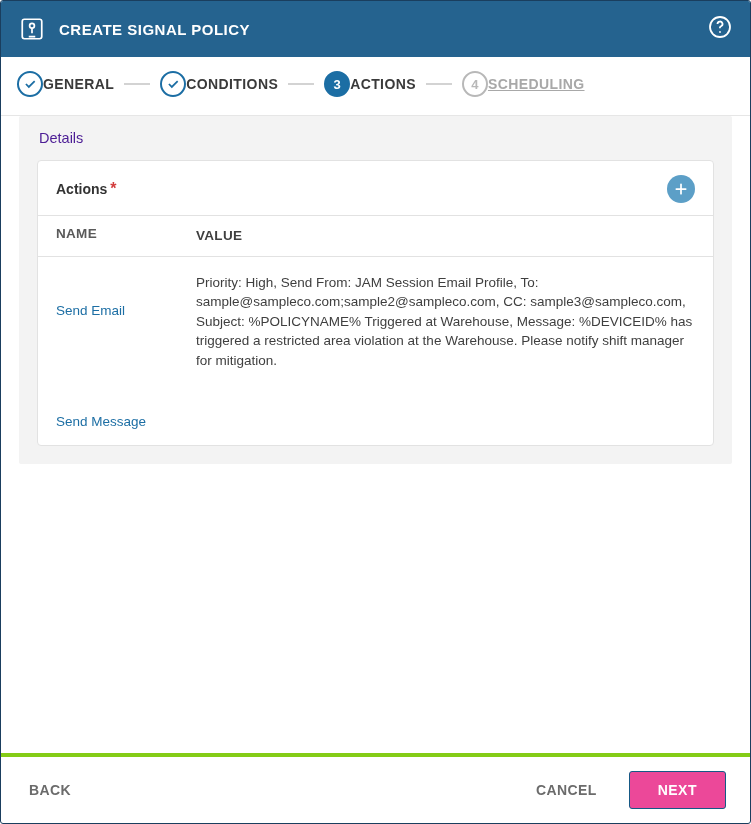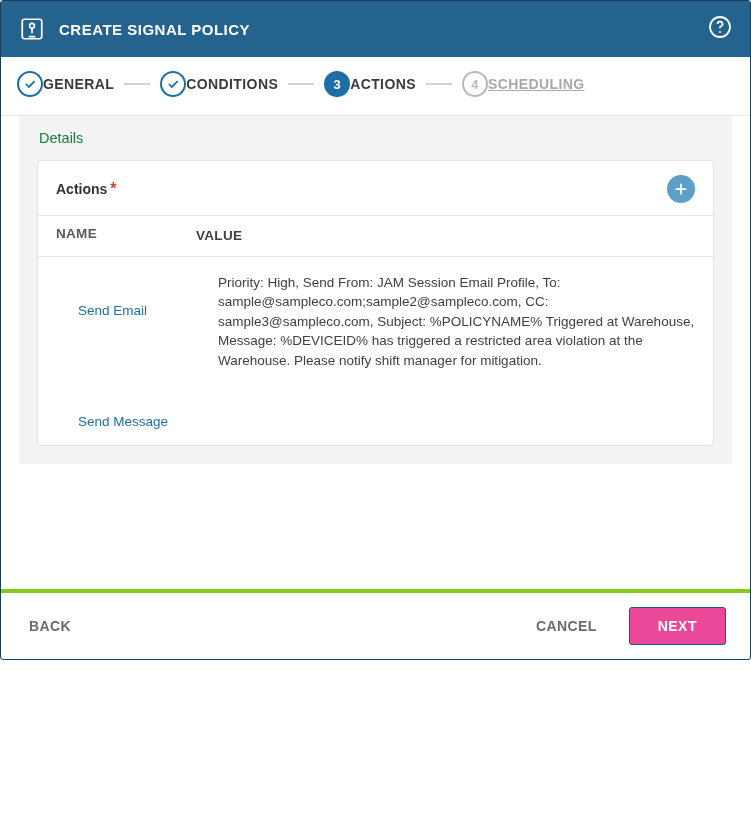--- a/index.html
+++ b/index.html
@@ -1,18 +1,18 @@
 <!DOCTYPE html>
 <html><head>
 <meta charset="utf-8">
 <style>
   * { box-sizing: border-box; margin: 0; padding: 0; }
   html, body { width: 751px; height: 824px; font-family: "Segoe UI", Arial, sans-serif; background: #fff; color: #333; }
   .modal {
-    width: 751px; height: 660px; background: #fff;
+    width: 751px; height: 824px; background: #fff;
     display: flex; flex-direction: column;
     border: 1px solid #1a3e5e; border-radius: 3px; overflow: hidden;
   }
   
   .hdr {
     background: #25638f; color: #fff; height: 56px;
     display: flex; align-items: center; padding: 0 18px;
     gap: 14px;
   }
   .hdr .logo svg { display: block; }
@@ -49,21 +49,21 @@
   
   .body {
     flex: 1; overflow: auto; padding: 0 18px 18px 18px;
     border-top: 1px solid #e6e6e6;
   }
   .intro { font-size: 14px; color: #444; padding: 18px 4px 16px 4px; }
   .panel {
     background: #f3f3f3; border-radius: 2px;
     padding-bottom: 18px;
   }
-  .panel-title { font-size: 14.5px; color: #15803d; padding: 14px 20px; }
+  .panel-title { font-size: 14.5px; color: #4c1d95; padding: 14px 20px; }
   .card {
     background: #fff; margin: 0 18px; border: 1px solid #e2e2e2; border-radius: 4px;
   }
   .card-hdr {
     display: flex; align-items: center; padding: 14px 18px 12px 18px;
     border-bottom: 1px solid #e2e2e2;
   }
   .card-hdr .ttl { font-size: 14px; font-weight: 600; color: #333; }
   .card-hdr .req { color: #d23c3c; margin-left: 3px; font-weight: 600; }
   .add-btn {
@@ -72,21 +72,21 @@
     justify-content: center; font-size: 20px; cursor: pointer; line-height: 1;
   }
   .thead, .trow {
     display: flex; padding: 10px 18px; font-size: 13.5px;
   }
   .thead { color: #5a5a5a; font-weight: 600; letter-spacing: 0.3px; border-bottom: 1px solid #e2e2e2; }
   .col-name  { width: 140px; flex-shrink: 0; }
   .col-value { flex: 1; line-height: 1.45; color: #3f3f3f; }
   .trow { padding: 16px 18px; }
   .trow + .trow { padding-top: 8px; }
-  .trow .col-name { color: #1c6ea4; cursor: pointer; display:flex; align-items:flex-start; padding-top:20px;margin-left:22px;}
+  .trow .col-name { color: #1c6ea4; cursor: pointer; display:flex; align-items:flex-start; padding-top:20px;}
   .trow.first .col-name { padding-top: 30px; }
   
   .ftr {
     border-top: 4px solid #84cc16; padding: 14px 24px;
     display: flex; align-items: center; gap: 28px;
   }
   .btn-ghost {
     background: none; border: none; font-size: 14px; font-weight: 600;
     letter-spacing: 0.4px; color: #6b6b6b; cursor: pointer;
     padding: 8px 4px;

